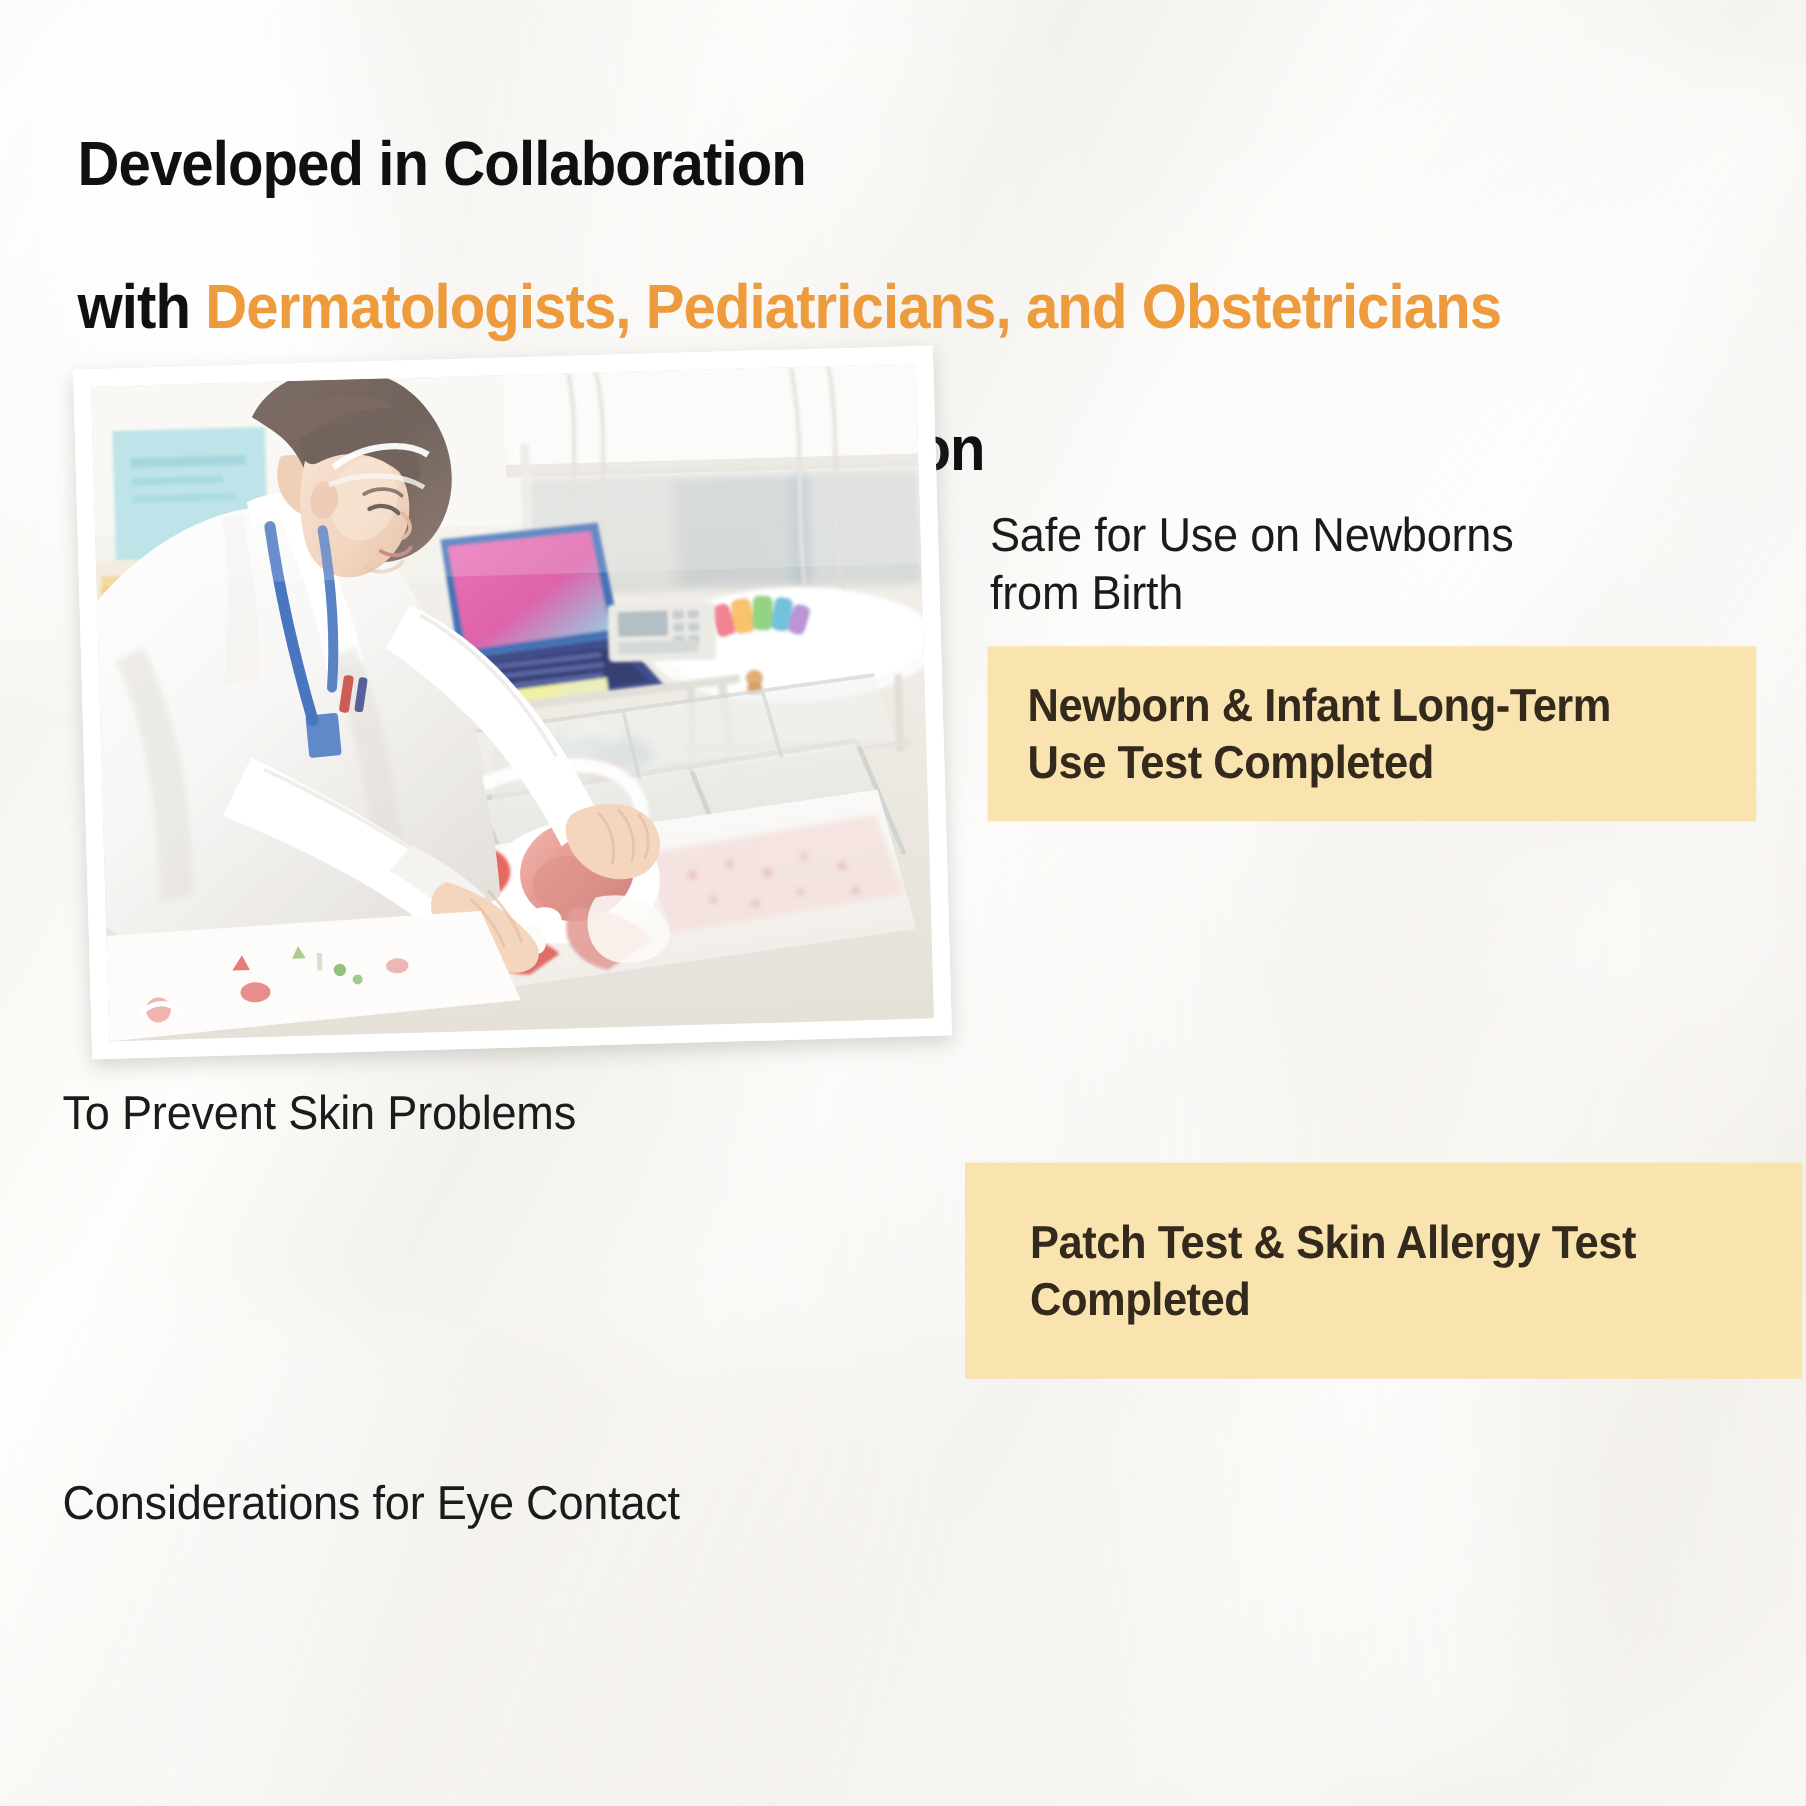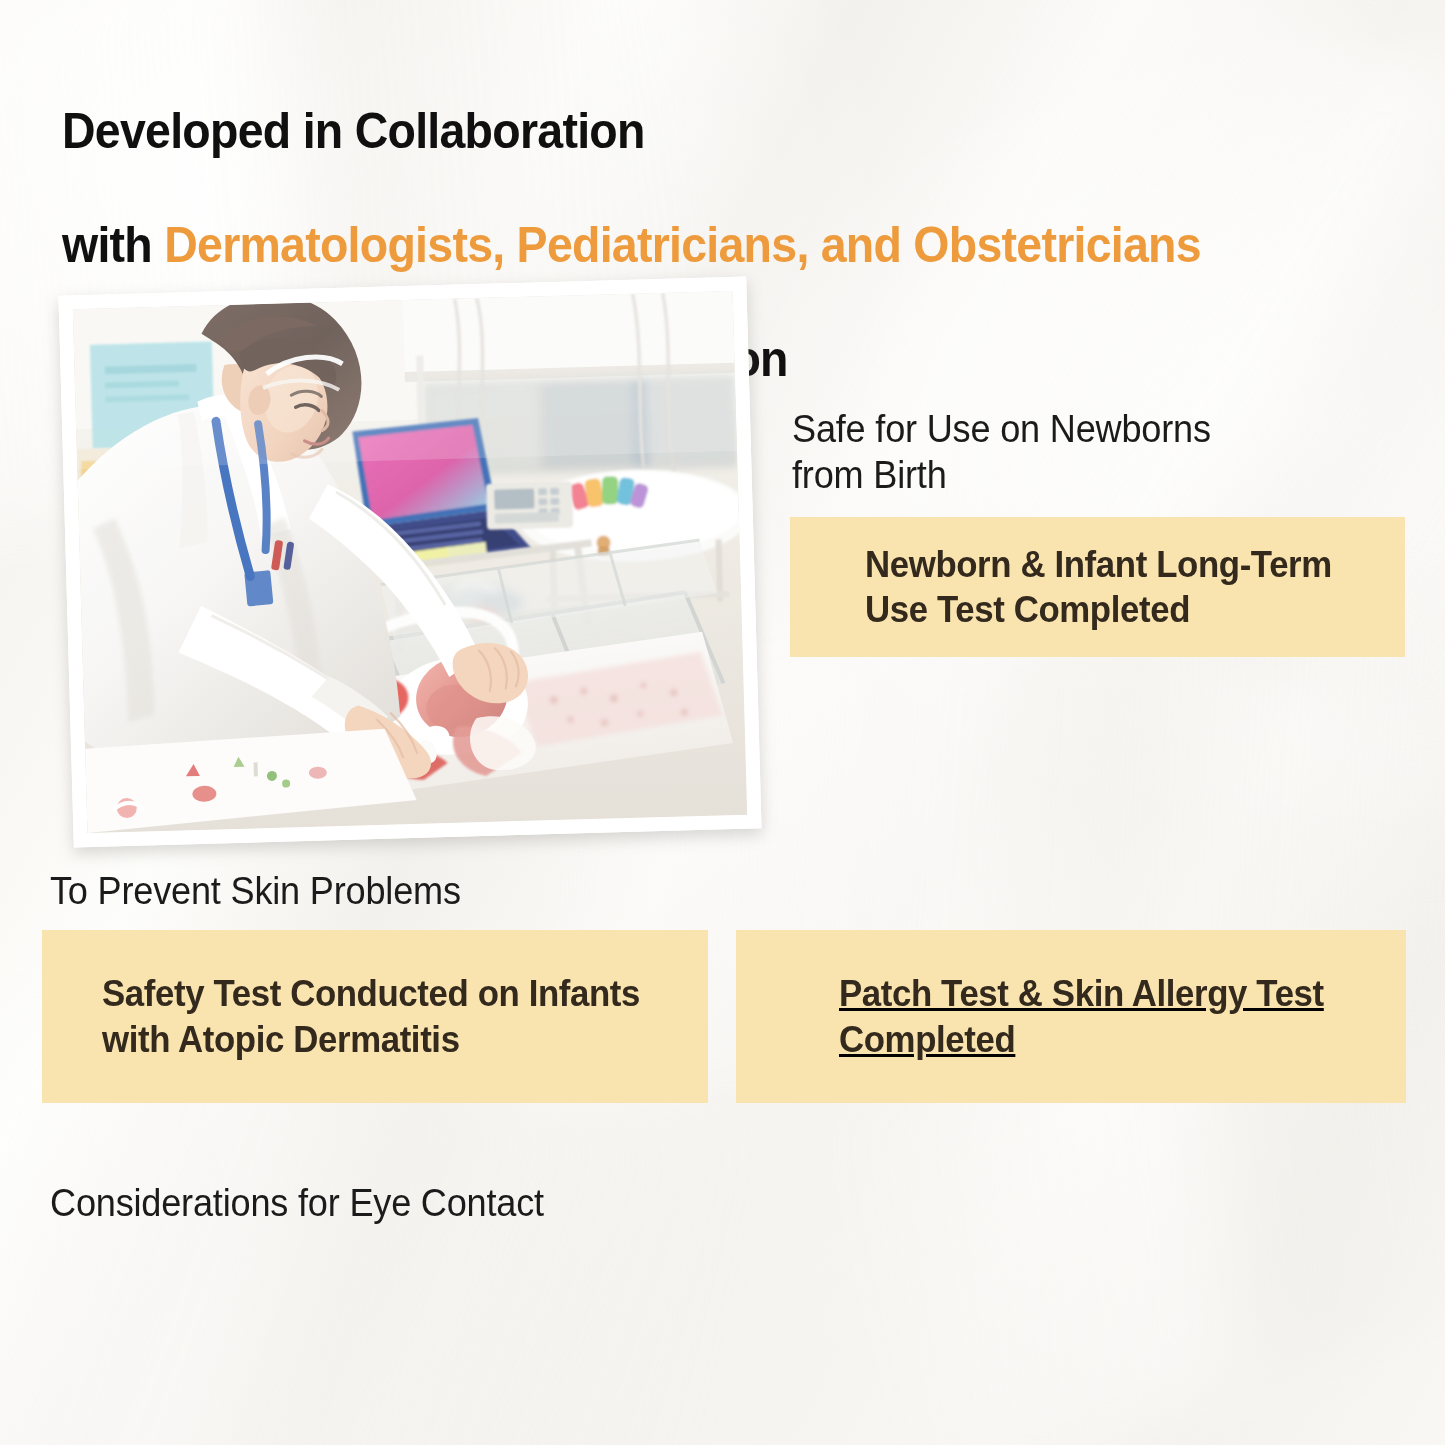--- a/index.html
+++ b/index.html
@@ -106,41 +106,40 @@
   #caption-newborn { left: 792px; top: 406px; width: 600px; }
   #caption-skin    { left: 50px;  top: 868px; width: 640px; }
   #caption-eye     { left: 50px;  top: 1180px; width: 660px; }
 
   
   .panel {
     position: absolute;
     background: #F9E3AE;
     display: flex;
     align-items: center;
-    justify-content: center;
   }
   .panel .panel-text {
     font-family: "Liberation Sans", sans-serif;
     font-weight: bold;
     font-size: 37px;
     line-height: 1.22;
     color: #33291d;
     letter-spacing: -0.4px;
     transform: scaleX(0.94);
     transform-origin: left center;
     white-space: pre-line;
   }
 
   #panel-newborn { left: 790px; top: 517px; width: 615px; height: 140px; }
   #panel-newborn .panel-text { margin-left: 32px; }
 
   #panel-atopic  { left: 42px;  top: 930px; width: 666px; height: 173px; }
   #panel-atopic .panel-text { margin-left: 26px; }
 
-  #panel-patch   { left: 736px; top: 930px; width: 670px; height: 173px; text-decoration: underline; }
+  #panel-patch   { left: 772px; top: 930px; width: 670px; height: 173px; }
   #panel-patch .panel-text { margin-left: 52px; }
 
   #panel-eye     { left: 42px;  top: 1243px; width: 667px; height: 142px; }
   #panel-eye .panel-text { margin-left: 28px; }
 </style>
 </head>
 <body>
 
 <div id="page">
 
@@ -473,24 +472,20 @@
   </div>
 
   <div class="caption" id="caption-newborn">Safe for Use on Newborns
 from Birth</div>
   <div class="panel" id="panel-newborn">
     <div class="panel-text">Newborn &amp; Infant Long-Term
 Use Test Completed</div>
   </div>
 
   <div class="caption" id="caption-skin">To Prevent Skin Problems</div>
-  <div class="panel" id="panel-atopic">
-    <div class="panel-text">Safety Test Conducted on Infants
-with Atopic Dermatitis</div>
-  </div>
   <div class="panel" id="panel-patch">
     <div class="panel-text">Patch Test &amp; Skin Allergy Test
 Completed</div>
   </div>
 
   <div class="caption" id="caption-eye">Considerations for Eye Contact</div>
 
 </div>
 
 </body></html>

